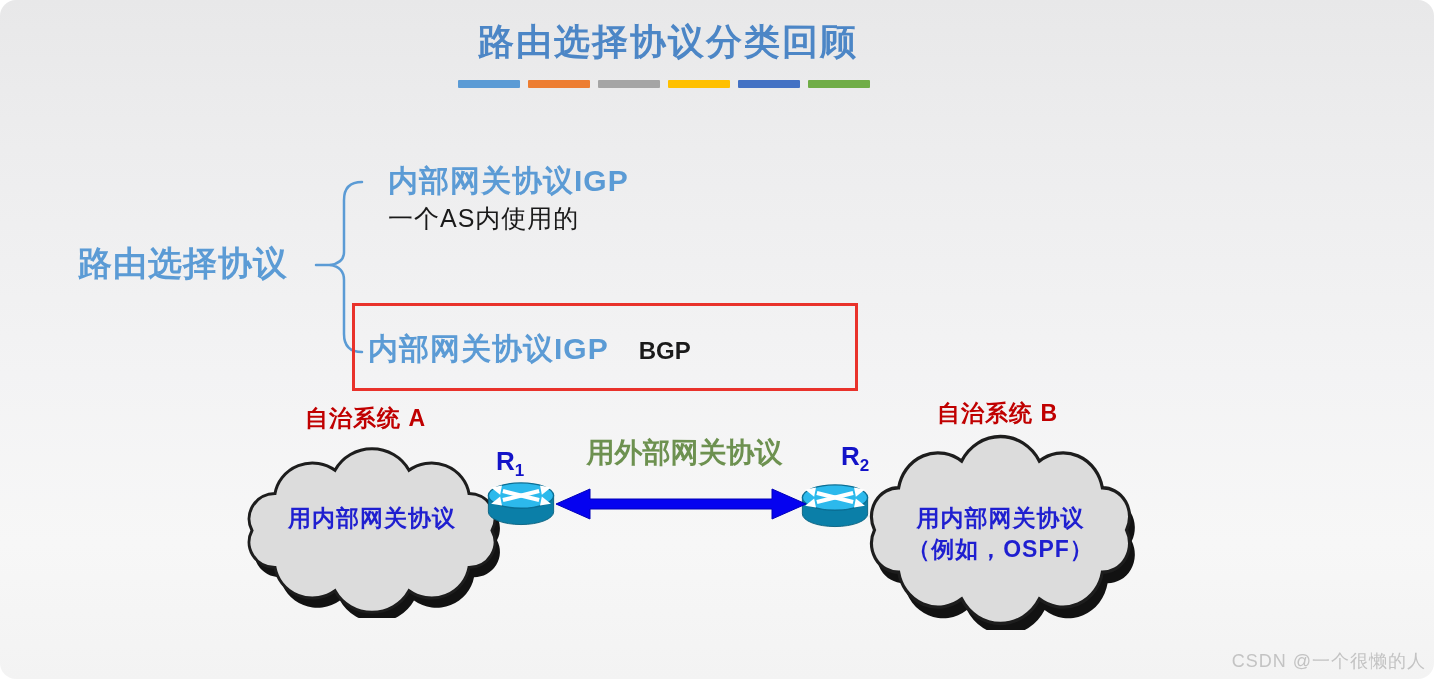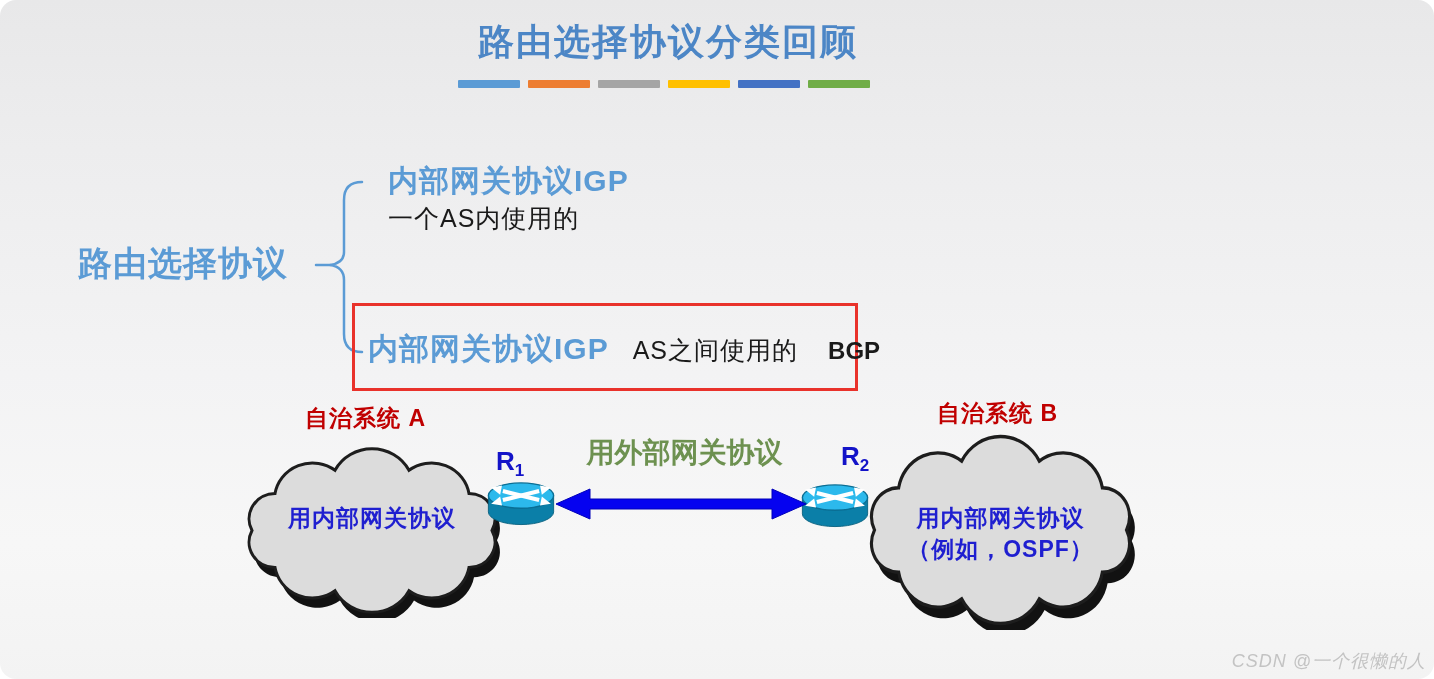--- a/index.html
+++ b/index.html
@@ -52,21 +52,21 @@
   .router-label-1{left:496px;top:446px;}
   .router-label-2{left:841px;top:441px;text-align:right;}
   .router-svg-1{left:482px;top:472px;width:78px;height:58px;}
   .router-svg-2{left:796px;top:474px;width:78px;height:58px;}
   .link-label{
     left:552px;top:438px;width:265px;text-align:center;
     font-size:28px;font-weight:bold;color:#6d9150;line-height:29px;white-space:nowrap;
   }
   .link-arrow{left:553px;top:481px;width:256px;height:46px;}
   .watermark{
-    right:8px;bottom:6px;font-size:18px;color:#c3c3c3;letter-spacing:1px;white-space:nowrap;font-style:italic;
+    right:8px;bottom:6px;font-size:18px;color:#c3c3c3;letter-spacing:1px;white-space:nowrap;
   }
 </style>
 </head>
 <body>
 
 <div class="canvas">
 
   <div class="abs slide-title">路由选择协议分类回顾</div>
 
   <div class="abs divider">
@@ -87,21 +87,20 @@
 
   <div class="abs branch-row branch-igp">
     <span class="blabel">内部网关协议IGP</span>
     <span class="busage">一个AS内使用的</span>
   </div>
 
   <div class="abs highlight-box"></div>
 
   <div class="abs branch-row branch-egp">
     <span class="blabel">内部网关协议IGP</span>
-    <span class="busage">AS之间使用的</span>
     <span class="bproto">BGP</span>
   </div>
 
   <div class="abs as-title as-title-a">自治系统 A</div>
   <div class="abs as-title as-title-b">自治系统 B</div>
 
   <div class="abs cloud-wrap cloud-a">
     <svg class="cloud-svg" viewBox="0 0 300 180" preserveAspectRatio="none">
       <path class="cloud-shadow" transform="translate(5,10)" d="M 30,90 A 26,26 0 0 1 53,52 A 38,38 0 0 1 113,28 A 42,42 0 0 1 187,28 A 38,38 0 0 1 247,52 A 26,26 0 0 1 270,90 A 26,26 0 0 1 247,128 A 38,38 0 0 1 187,152 A 42,42 0 0 1 113,152 A 38,38 0 0 1 53,128 A 26,26 0 0 1 30,90 Z"></path>
       <path class="cloud-body" d="M 30,90 A 26,26 0 0 1 53,52 A 38,38 0 0 1 113,28 A 42,42 0 0 1 187,28 A 38,38 0 0 1 247,52 A 26,26 0 0 1 270,90 A 26,26 0 0 1 247,128 A 38,38 0 0 1 187,152 A 42,42 0 0 1 113,152 A 38,38 0 0 1 53,128 A 26,26 0 0 1 30,90 Z"></path>

